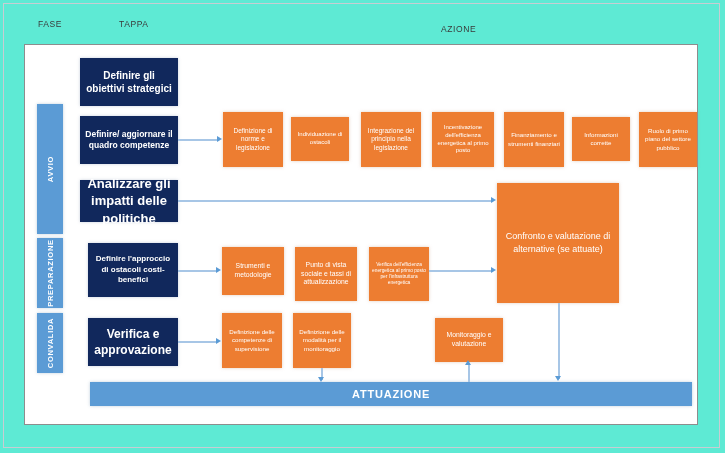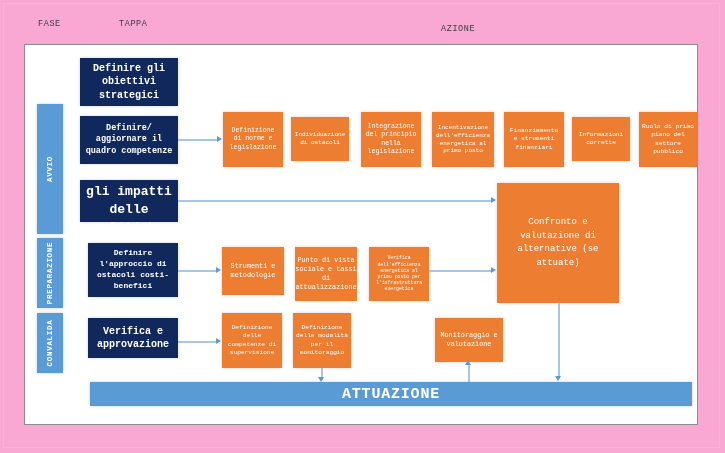--- a/index.html
+++ b/index.html
@@ -2,21 +2,21 @@
 <html><head>
 <meta charset="utf-8">
 <style>
   html,body{margin:0;padding:0;}
   body{
     width:725px;height:453px;
     background:#ffffff;
     font-family:"Liberation Sans", sans-serif;
     overflow:hidden;
   }
-  #page{position:relative;width:725px;height:453px;background:#f9a8d4;font-family:Liberation Mono, monospace;}
+  #page{position:relative;width:725px;height:453px;background:#5eead4;}
 
   
   #outer-frame{
     position:absolute;left:3px;top:3px;width:717px;height:445px;
     border:1px solid #c8cdd2;box-sizing:border-box;
   }
 
   
   .col-header{
     position:absolute;
@@ -70,21 +70,21 @@
     position:absolute;background:#ed7d31;
     display:flex;align-items:center;justify-content:center;text-align:center;
     color:#ffffff;line-height:1.5;font-size:9px;
     box-shadow:0 0 3px rgba(200,160,130,.5);
   }
 
   
   #attuazione{
     position:absolute;background:#5b9bd5;
     display:flex;align-items:center;justify-content:center;
-    color:#ffffff;font-weight:bold;font-size:15px;letter-spacing:.8px;
+    color:#ffffff;font-weight:bold;font-size:11px;letter-spacing:.8px;
     box-shadow:0 0 3px rgba(120,150,180,.45);
   }
 
   
   .conn-h{position:absolute;height:1.6px;background:#a7c6e6;}
   .conn-v{position:absolute;width:1.6px;background:#a7c6e6;}
   .arrow-r{
     position:absolute;width:0;height:0;
     border-top:3.5px solid transparent;border-bottom:3.5px solid transparent;
     border-left:5px solid #5b9bd5;
@@ -120,21 +120,21 @@
     <span>PREPARAZIONE</span>
   </div>
   <div class="phase-bar" style="left:37px;top:313px;width:26px;height:60px;">
     <span>CONVALIDA</span>
   </div>
 
   <div class="step-box" style="left:80px;top:58px;width:98px;height:48px;font-size:10px;">Definire gli obiettivi strategici</div>
   <div class="step-box" style="left:80px;top:116px;width:98px;height:48px;font-size:8.5px;">Definire/ aggiornare il quadro competenze</div>
   <div class="step-box" style="left:80px;top:180px;width:98px;height:42px;font-size:13px;">Analizzare gli impatti delle politiche</div>
   <div class="step-box" style="left:88px;top:243px;width:90px;height:54px;font-size:8px;">Definire l'approccio di ostacoli costi-benefici</div>
-  <div class="step-box" style="left:88px;top:318px;width:90px;height:40px;font-size:10px;">Verifica e approvazione</div>
+  <div class="step-box" style="left:88px;top:318px;width:90px;height:48px;font-size:12px;">Verifica e approvazione</div>
 
   <div class="action-box" style="left:223px;top:112px;width:60px;height:55px;font-size:6.5px;">Definizione di norme e legislazione</div>
   <div class="action-box" style="left:291px;top:117px;width:58px;height:44px;font-size:6px;">Individuazione di ostacoli</div>
   <div class="action-box" style="left:361px;top:112px;width:60px;height:55px;font-size:6.5px;">Integrazione del principio nella legislazione</div>
   <div class="action-box" style="left:432px;top:112px;width:62px;height:55px;font-size:6px;">Incentivazione dell'efficienza energetica al primo posto</div>
   <div class="action-box" style="left:504px;top:112px;width:60px;height:55px;font-size:6.2px;">Finanziamento e strumenti finanziari</div>
   <div class="action-box" style="left:572px;top:117px;width:58px;height:44px;font-size:6.2px;">Informazioni corrette</div>
   <div class="action-box" style="left:639px;top:112px;width:58px;height:55px;font-size:6.2px;">Ruolo di primo piano del settore pubblico</div>
 
   <div class="action-box" style="left:222px;top:247px;width:62px;height:48px;font-size:6.8px;">Strumenti e metodologie</div>

